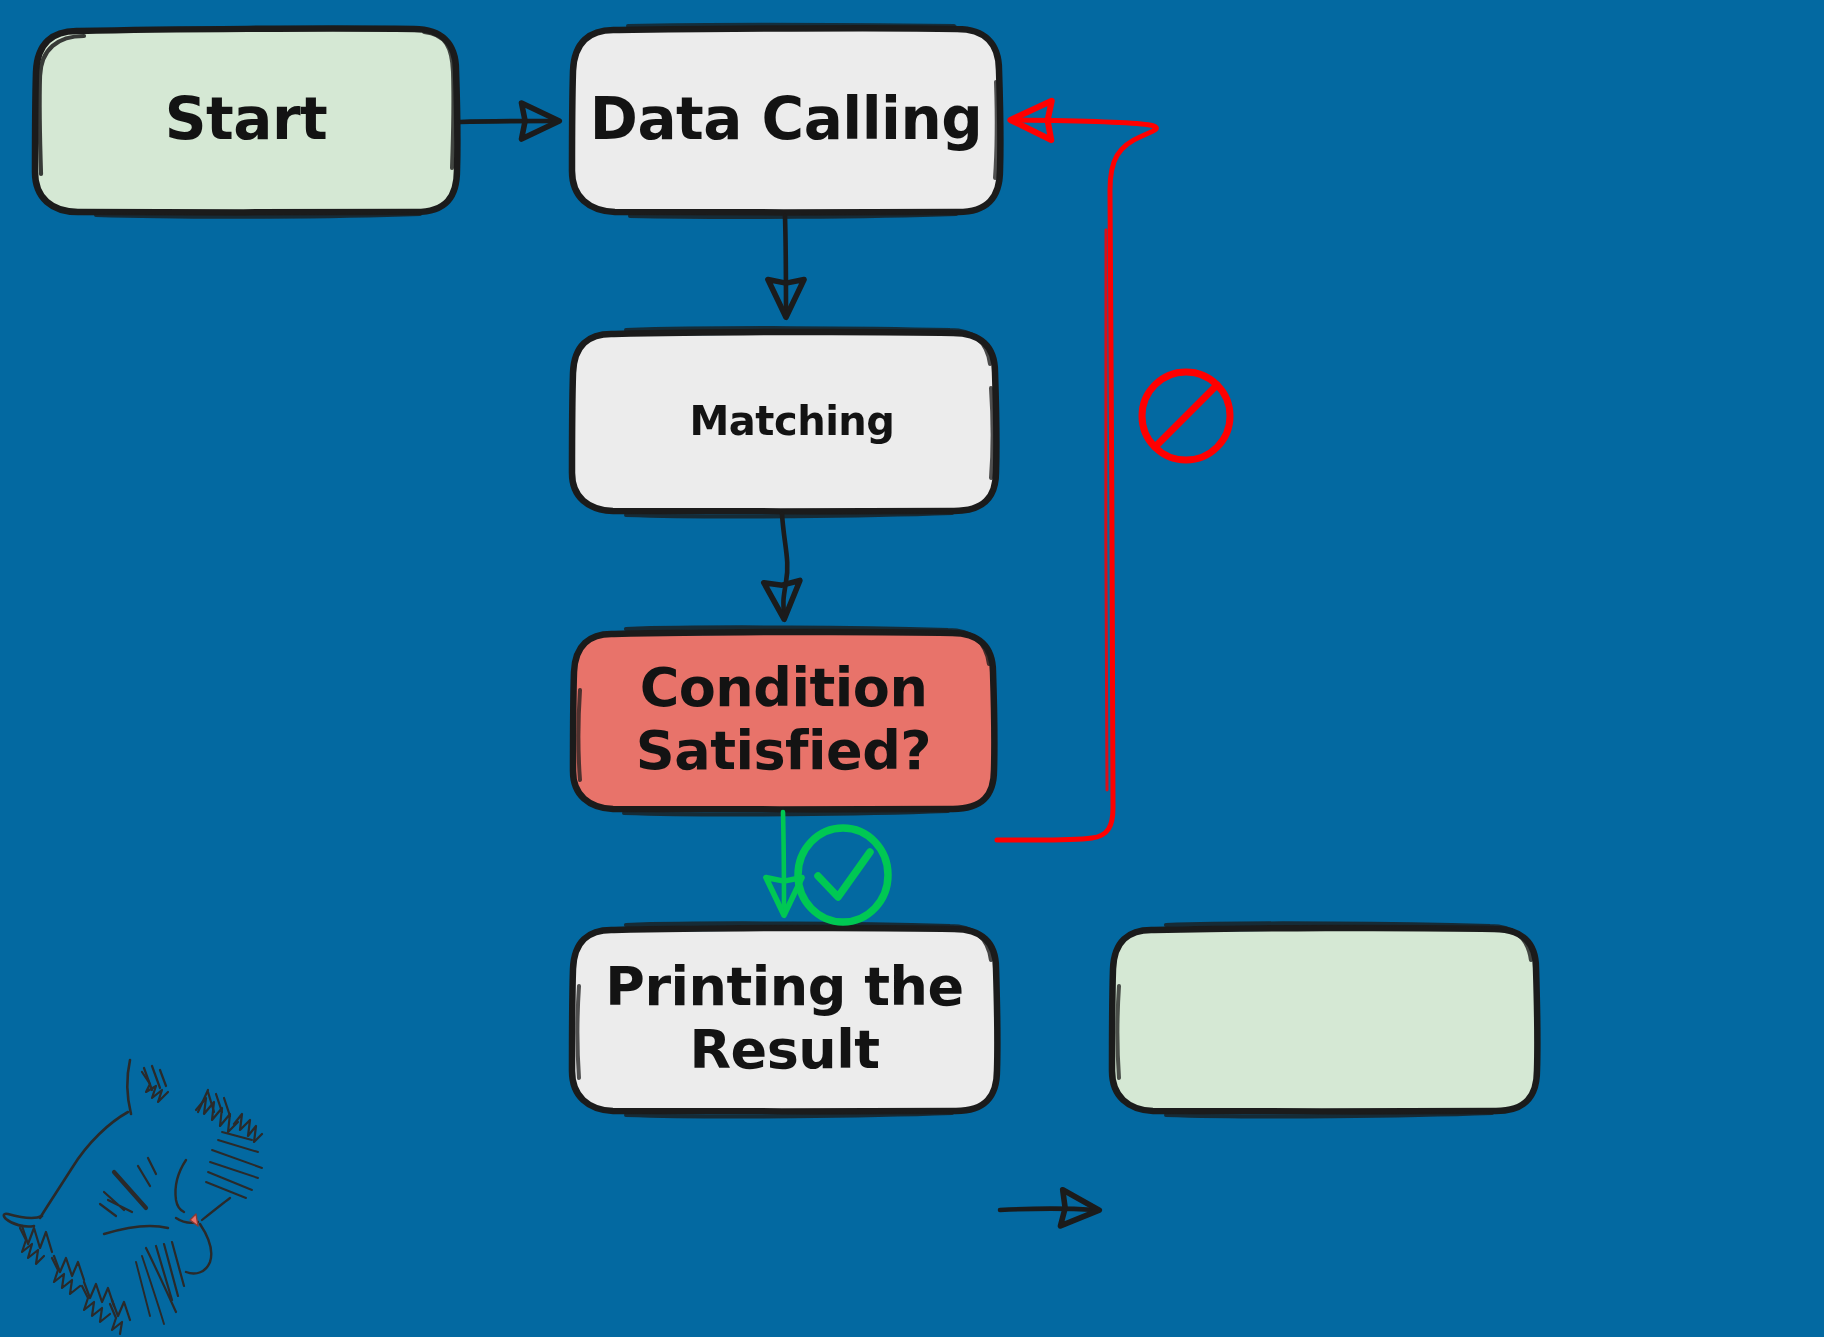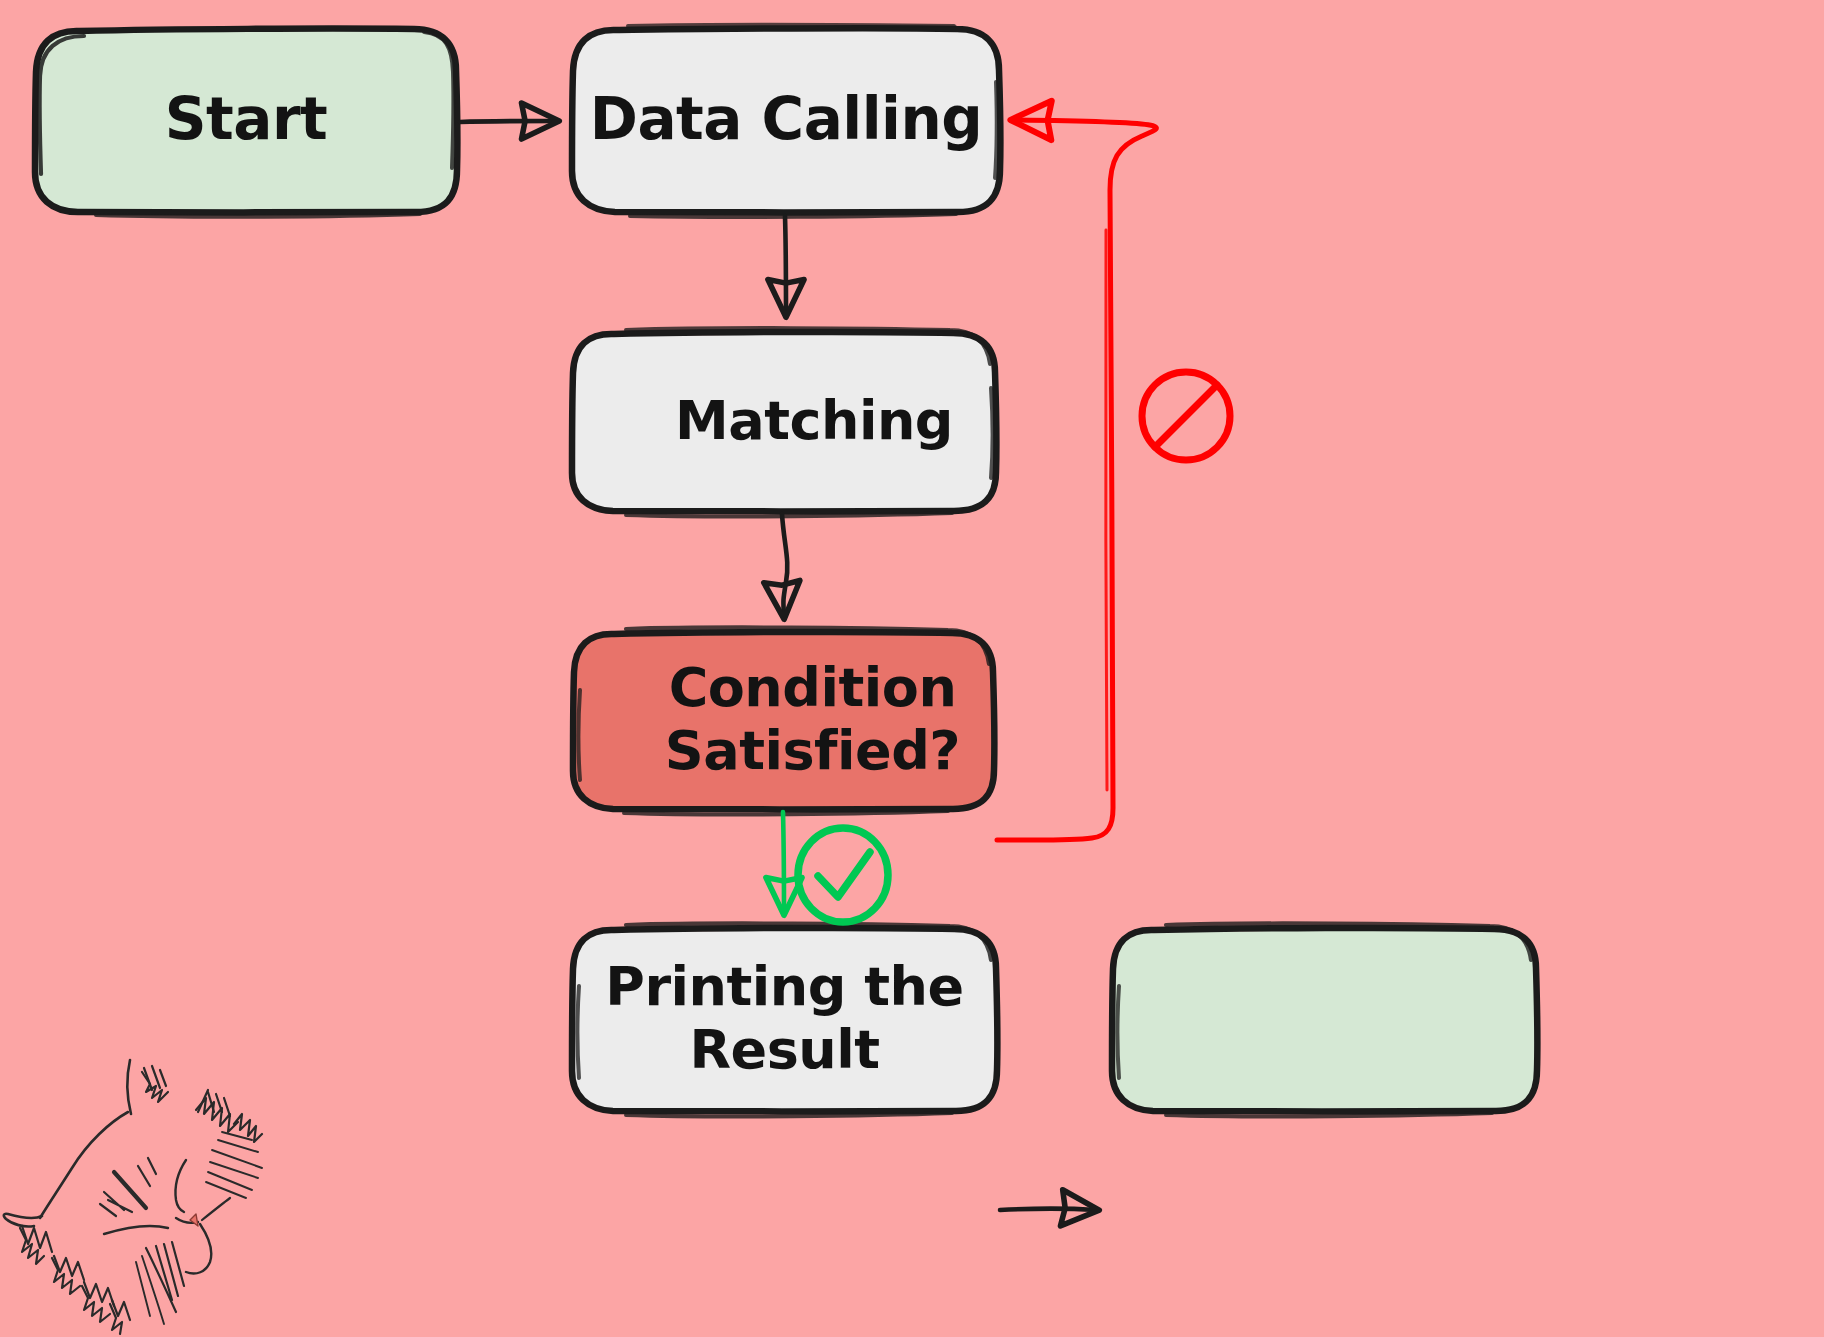--- a/index.html
+++ b/index.html
@@ -7,21 +7,21 @@
     padding: 0;
     background: #ffffff;
   }
   body {
     font-family: "DejaVu Sans", sans-serif;
   }
   #canvas {
     position: relative;
     width: 1824px;
     height: 1337px;
-    background: #fca5a5;
+    background: #0369a1;
     overflow: hidden;
   }
   #diagram-svg {
     position: absolute;
     left: 0;
     top: 0;
     width: 1824px;
     height: 1337px;
   }
   .node-label {
@@ -207,23 +207,23 @@
       <path d="M82,1286 L88,1298 L84,1310 L94,1302 L92,1316 L102,1308 L100,1322 L110,1314" stroke-width="2.2"></path>
       <path d="M112,1300 L118,1316 L124,1302 L130,1320" stroke-width="2.2"></path>
       <path d="M110,1304 L116,1318 L112,1330 L122,1322 L120,1334" stroke-width="2.2"></path>
     </g>
   </svg>
 
   <div class="node-label" style="left:35px; top:28px; width:422px; height:184px; font-size:58px;">Start</div>
 
   <div class="node-label" style="left:572px; top:28px; width:428px; height:184px; font-size:58px;text-align:center;">Data Calling</div>
 
-  <div class="node-label" style="left:602px; top:332px; width:424px; height:178px; font-size:54px;">Matching</div>
-
-  <div class="node-label" style="left:621px; top:632px; width:383px; height:176px; font-size:54px;">Condition Satisfied?</div>
+  <div class="node-label" style="left:580px; top:332px; width:424px; height:178px; font-size:40px;">Matching</div>
+
+  <div class="node-label" style="left:592px; top:632px; width:383px; height:176px; font-size:54px;">Condition Satisfied?</div>
 
   <div class="node-label" style="left:592px; top:928px; width:385px; height:182px; font-size:54px;text-align:center;">Printing the Result</div>
 
 
   <div class="node-hit" style="left:35px; top:28px; width:422px; height:184px;"></div>
   <div class="node-hit" style="left:572px; top:28px; width:428px; height:184px;"></div>
   <div class="node-hit" style="left:572px; top:332px; width:424px; height:178px;"></div>
   <div class="node-hit" style="left:572px; top:632px; width:423px; height:176px;"></div>
   <div class="node-hit" style="left:572px; top:928px; width:425px; height:182px;"></div>
   <div class="node-hit" style="left:1112px; top:928px; width:425px; height:182px;"></div>

